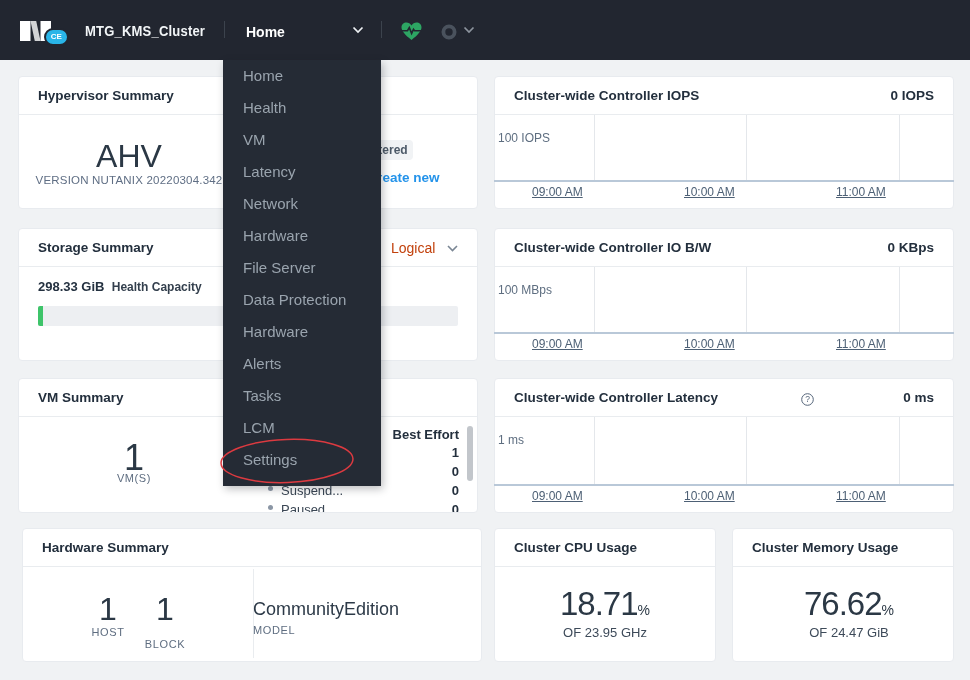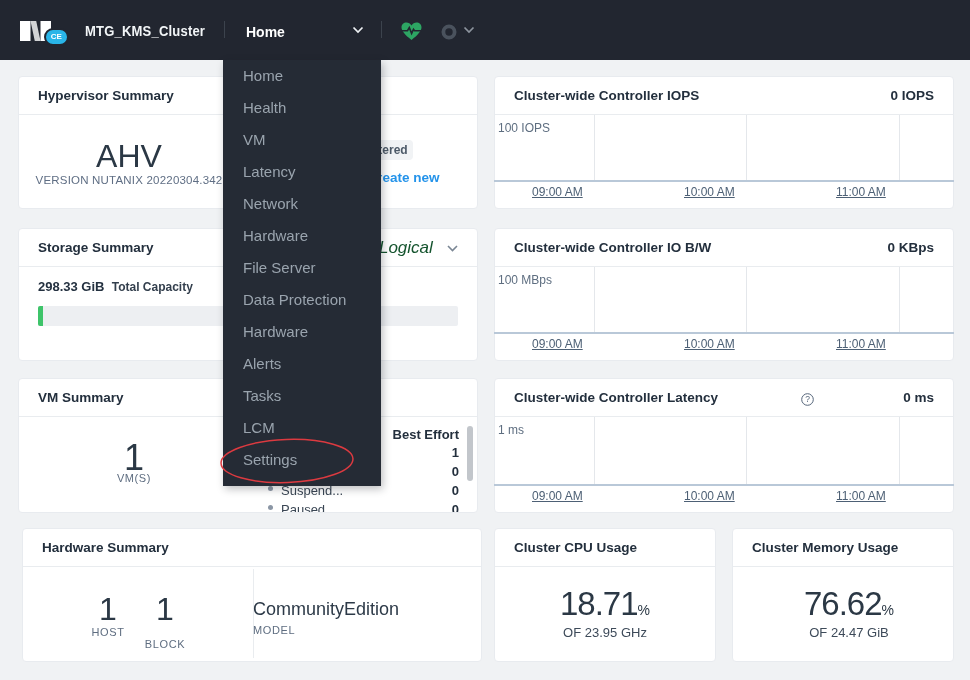--- a/index.html
+++ b/index.html
@@ -15,21 +15,21 @@
   
   .card { position:absolute; background:#fff; border-radius:4px; border:1px solid #e8ebef; }
   .chead { height:38px; border-bottom:1px solid #e9ecef; display:flex; align-items:center; justify-content:space-between; padding:0 19px; }
   .ct { font-size:13.5px; font-weight:700; color:#232f3d; }
   .cv { font-size:13.5px; font-weight:700; color:#232f3d; }
 
   
   .plot { position:relative; height:66px; }
   .gl { position:absolute; top:0; bottom:0; width:1px; background:#e4e7eb; }
   .base { position:absolute; left:-1px; right:-1px; bottom:-1px; height:2px; background:#b9c8d8; }
-  .ylab { position:absolute; left:3px; top:6px; font-size:12px; color:#5e6e80; }
+  .ylab { position:absolute; left:3px; top:16px; font-size:12px; color:#5e6e80; }
   .xrow { position:relative; height:20px; }
   .xl { position:absolute; top:4px; width:110px; margin-left:-55px; text-align:left; font-size:12px; color:#4d6075;text-decoration:underline; }
 
   .biglight { font-weight:300; color:#2b3845; }
   .sublab { font-size:11px; color:#5e6d80; letter-spacing:.6px; }
 
   
   .dd { position:absolute; left:223px; top:60px; width:158px; height:426px; background:#252b35; box-shadow:2px 3px 8px rgba(20,25,32,.28); }
   .dd .it { height:32px; line-height:32px; padding-left:20px; font-size:15px; color:#9aa4ae; }
 </style>
@@ -71,26 +71,26 @@
   <div class="xrow">
     <span class="xl" style="left:92px;">09:00 AM</span>
     <span class="xl" style="left:244px;">10:00 AM</span>
     <span class="xl" style="left:396px;">11:00 AM</span>
   </div>
 </div>
 
 <div class="card" style="left:18px; top:228px; width:460px; height:133px;">
   <div class="chead">
       <span class="ct">Storage Summary</span>
-    <span style="font-size:17px; color:#14532d;font-style:italic;">Logical&nbsp;&nbsp;&nbsp;<svg width="11" height="7" viewBox="0 0 11 7" style="vertical-align:1px;">
+    <span style="font-size:14px; color:#c2410c;">Logical&nbsp;&nbsp;&nbsp;<svg width="11" height="7" viewBox="0 0 11 7" style="vertical-align:1px;">
           <path d="M1 1 L5.5 5.5 L10 1" fill="none" stroke="#7a8694" stroke-width="1.6"></path>
         </svg></span>
   </div>
   <div style="padding:0 19px;">
-    <div style="margin-top:12px; font-size:13px; color:#243140;"><b>298.33 GiB</b>&nbsp; <span style="font-size:12px; font-weight:600; color:#333f4d;">Total Capacity</span></div>
+    <div style="margin-top:12px; font-size:13px; color:#243140;"><b>298.33 GiB</b>&nbsp; <span style="font-size:12px; font-weight:600; color:#333f4d;">Health Capacity</span></div>
     <div style="margin-top:12px; height:20px; background:#edeff2; border-radius:2px; overflow:hidden;">
       <div style="width:4.5px; height:20px; background:#3ec46a;"></div>
     </div>
   </div>
 </div>
 
 <div class="card" style="left:494px; top:228px; width:460px; height:133px;">
   <div class="chead">
       <span class="ct">Cluster-wide Controller IO B/W</span>
       <span class="cv">0 KBps</span>

